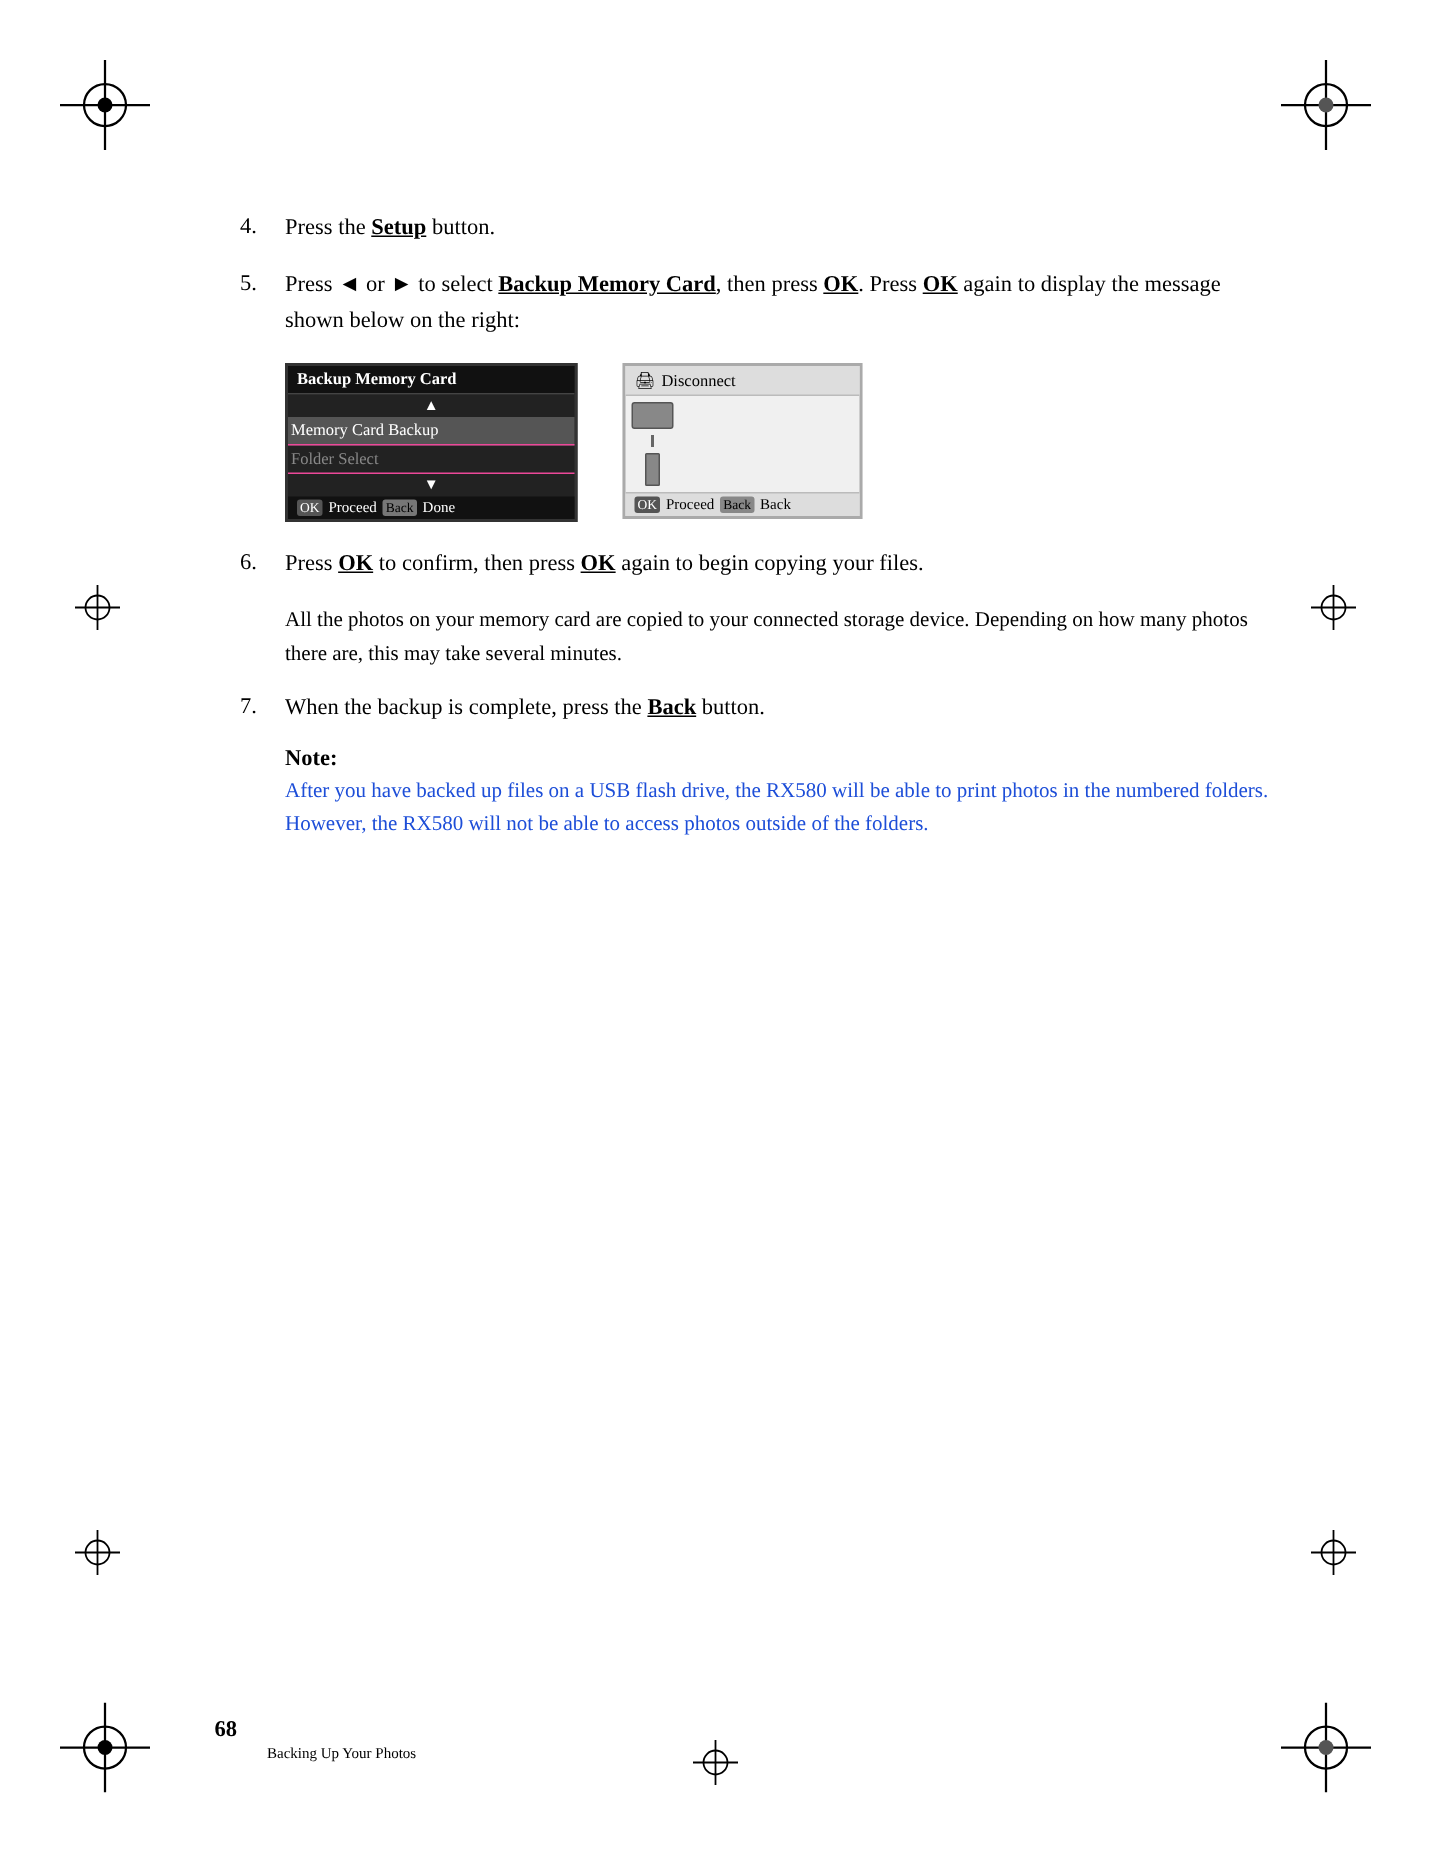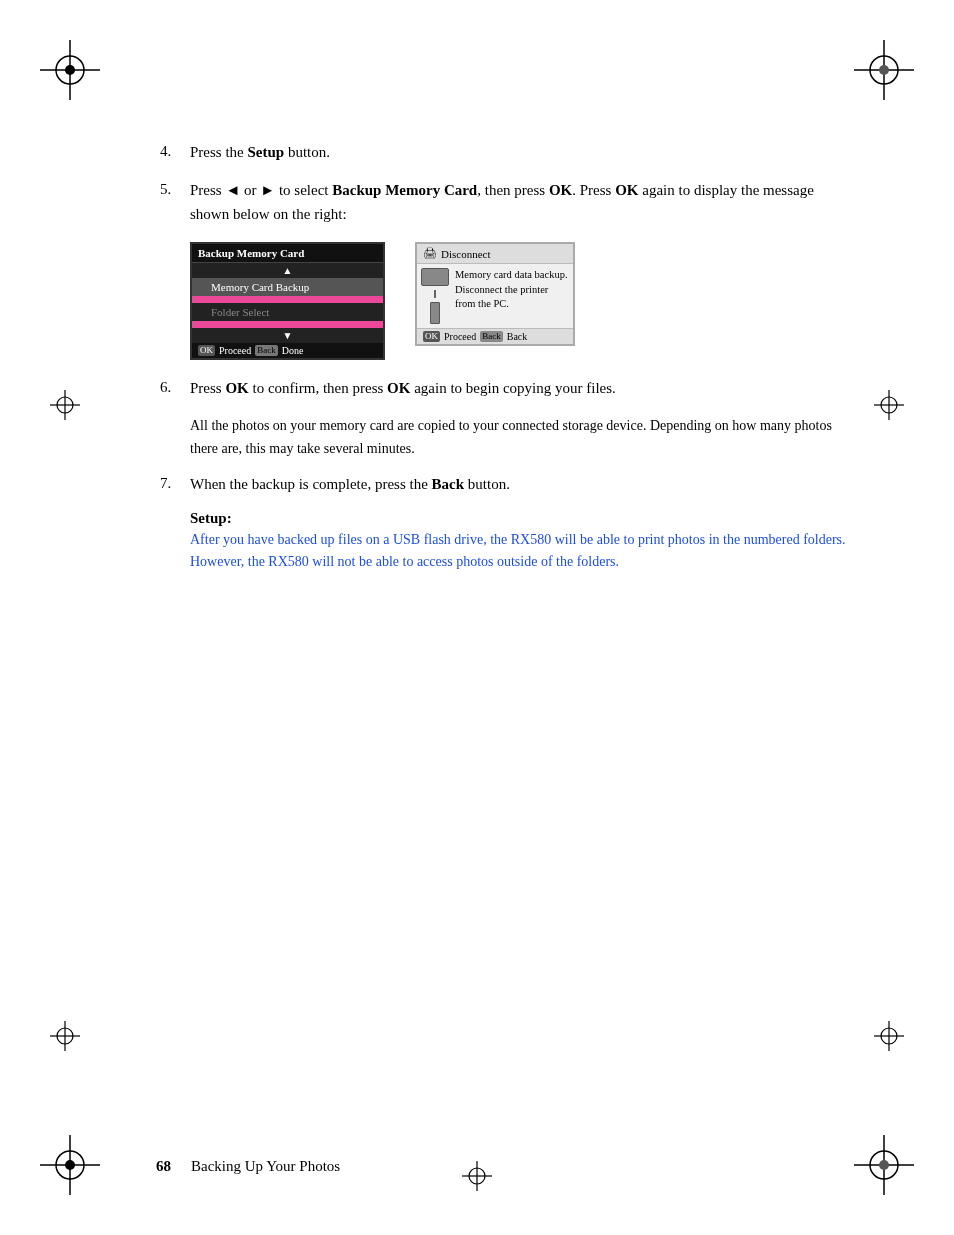--- a/index.html
+++ b/index.html
@@ -67,21 +67,21 @@
     .list-num {
       min-width: 30px;
       font-size: 15px;
     }
     .list-text {
       flex: 1;
       font-size: 15px;
       line-height: 1.6;
     }
 
-    .bold { font-weight: bold; }
+    .bold { font-weight: bold; text-decoration: underline; }
 
     
     .images-row {
       display: flex;
       gap: 30px;
       margin: 16px 0 16px 30px;
       align-items: flex-start;
     }
 
     
@@ -95,23 +95,23 @@
     .lcd-header {
       background: #111;
       color: #fff;
       padding: 3px 6px;
       font-size: 11px;
       font-weight: bold;
       border-bottom: 1px solid #444;
     }
     .lcd-item {
       color: #fff;
-      padding: 3px 19px;
+      padding: 3px 2px;
       font-size: 11px;
-      border-bottom: 7px solid #ec4899;
+      border-bottom: 1px solid #ec4899;
     }
     .lcd-item.selected {
       background: #555;
     }
     .lcd-item.dimmed {
       color: #888;
     }
     .lcd-arrow-up {
       text-align: center;
       color: #fff;
@@ -240,32 +240,32 @@
     .note-text {
       font-size: 14px;
       line-height: 1.55;
       color: #1d4ed8;
     }
 
     
     .footer {
       position: absolute;
       bottom: 60px;
-      left: 156px;
+      left: 143px;
       right: 100px;
       display: flex;
-      align-items: flex-end;
+      align-items: center;
       gap: 20px;
     }
     .footer-page {
       font-weight: bold;
       font-size: 15px;
     }
     .footer-title {
-      font-size: 15px;
+      font-size: 10px;
       margin-top: 33px;
     }
   </style>
 </head>
 <body>
 
 <div class="page">
 
   <div class="corner-mark corner-tl">
     <svg viewBox="0 0 60 60" xmlns="http://www.w3.org/2000/svg">
@@ -379,23 +379,20 @@
         <div class="info-header">
           <span>🖨</span>
           <span>Disconnect</span>
         </div>
         <div class="info-body">
           <div class="info-icon-col">
             <div class="device-icon"></div>
             <div style="width:2px;height:8px;background:#666;margin:0 auto;"></div>
             <div class="usb-icon"></div>
           </div>
-          <div class="info-text-col">
-            Memory card data backup. Disconnect the printer from the PC.
-          </div>
         </div>
         <div class="info-footer">
           <span class="ok-btn">OK</span>
           <span>Proceed</span>
           <span class="back-btn">Back</span>
           <span>Back</span>
         </div>
       </div>
 
     </div>
@@ -413,21 +410,21 @@
 
 
     <div class="list-item">
       <div class="list-num">7.</div>
       <div class="list-text">
         When the backup is complete, press the <span class="bold">Back</span> button.
       </div>
     </div>
 
     <div class="note-section">
-      <div class="note-label">Setup:</div>
+      <div class="note-label">Note:</div>
       <div class="note-text">After you have backed up files on a USB flash drive, the RX580 will be able to print photos in the numbered folders. However, the RX580 will not be able to access photos outside of the folders.</div>
     </div>
 
   </div>
 
   <div class="footer">
     <span class="footer-page">68</span>
     <span class="footer-title">Backing Up Your Photos</span>
   </div>
 

